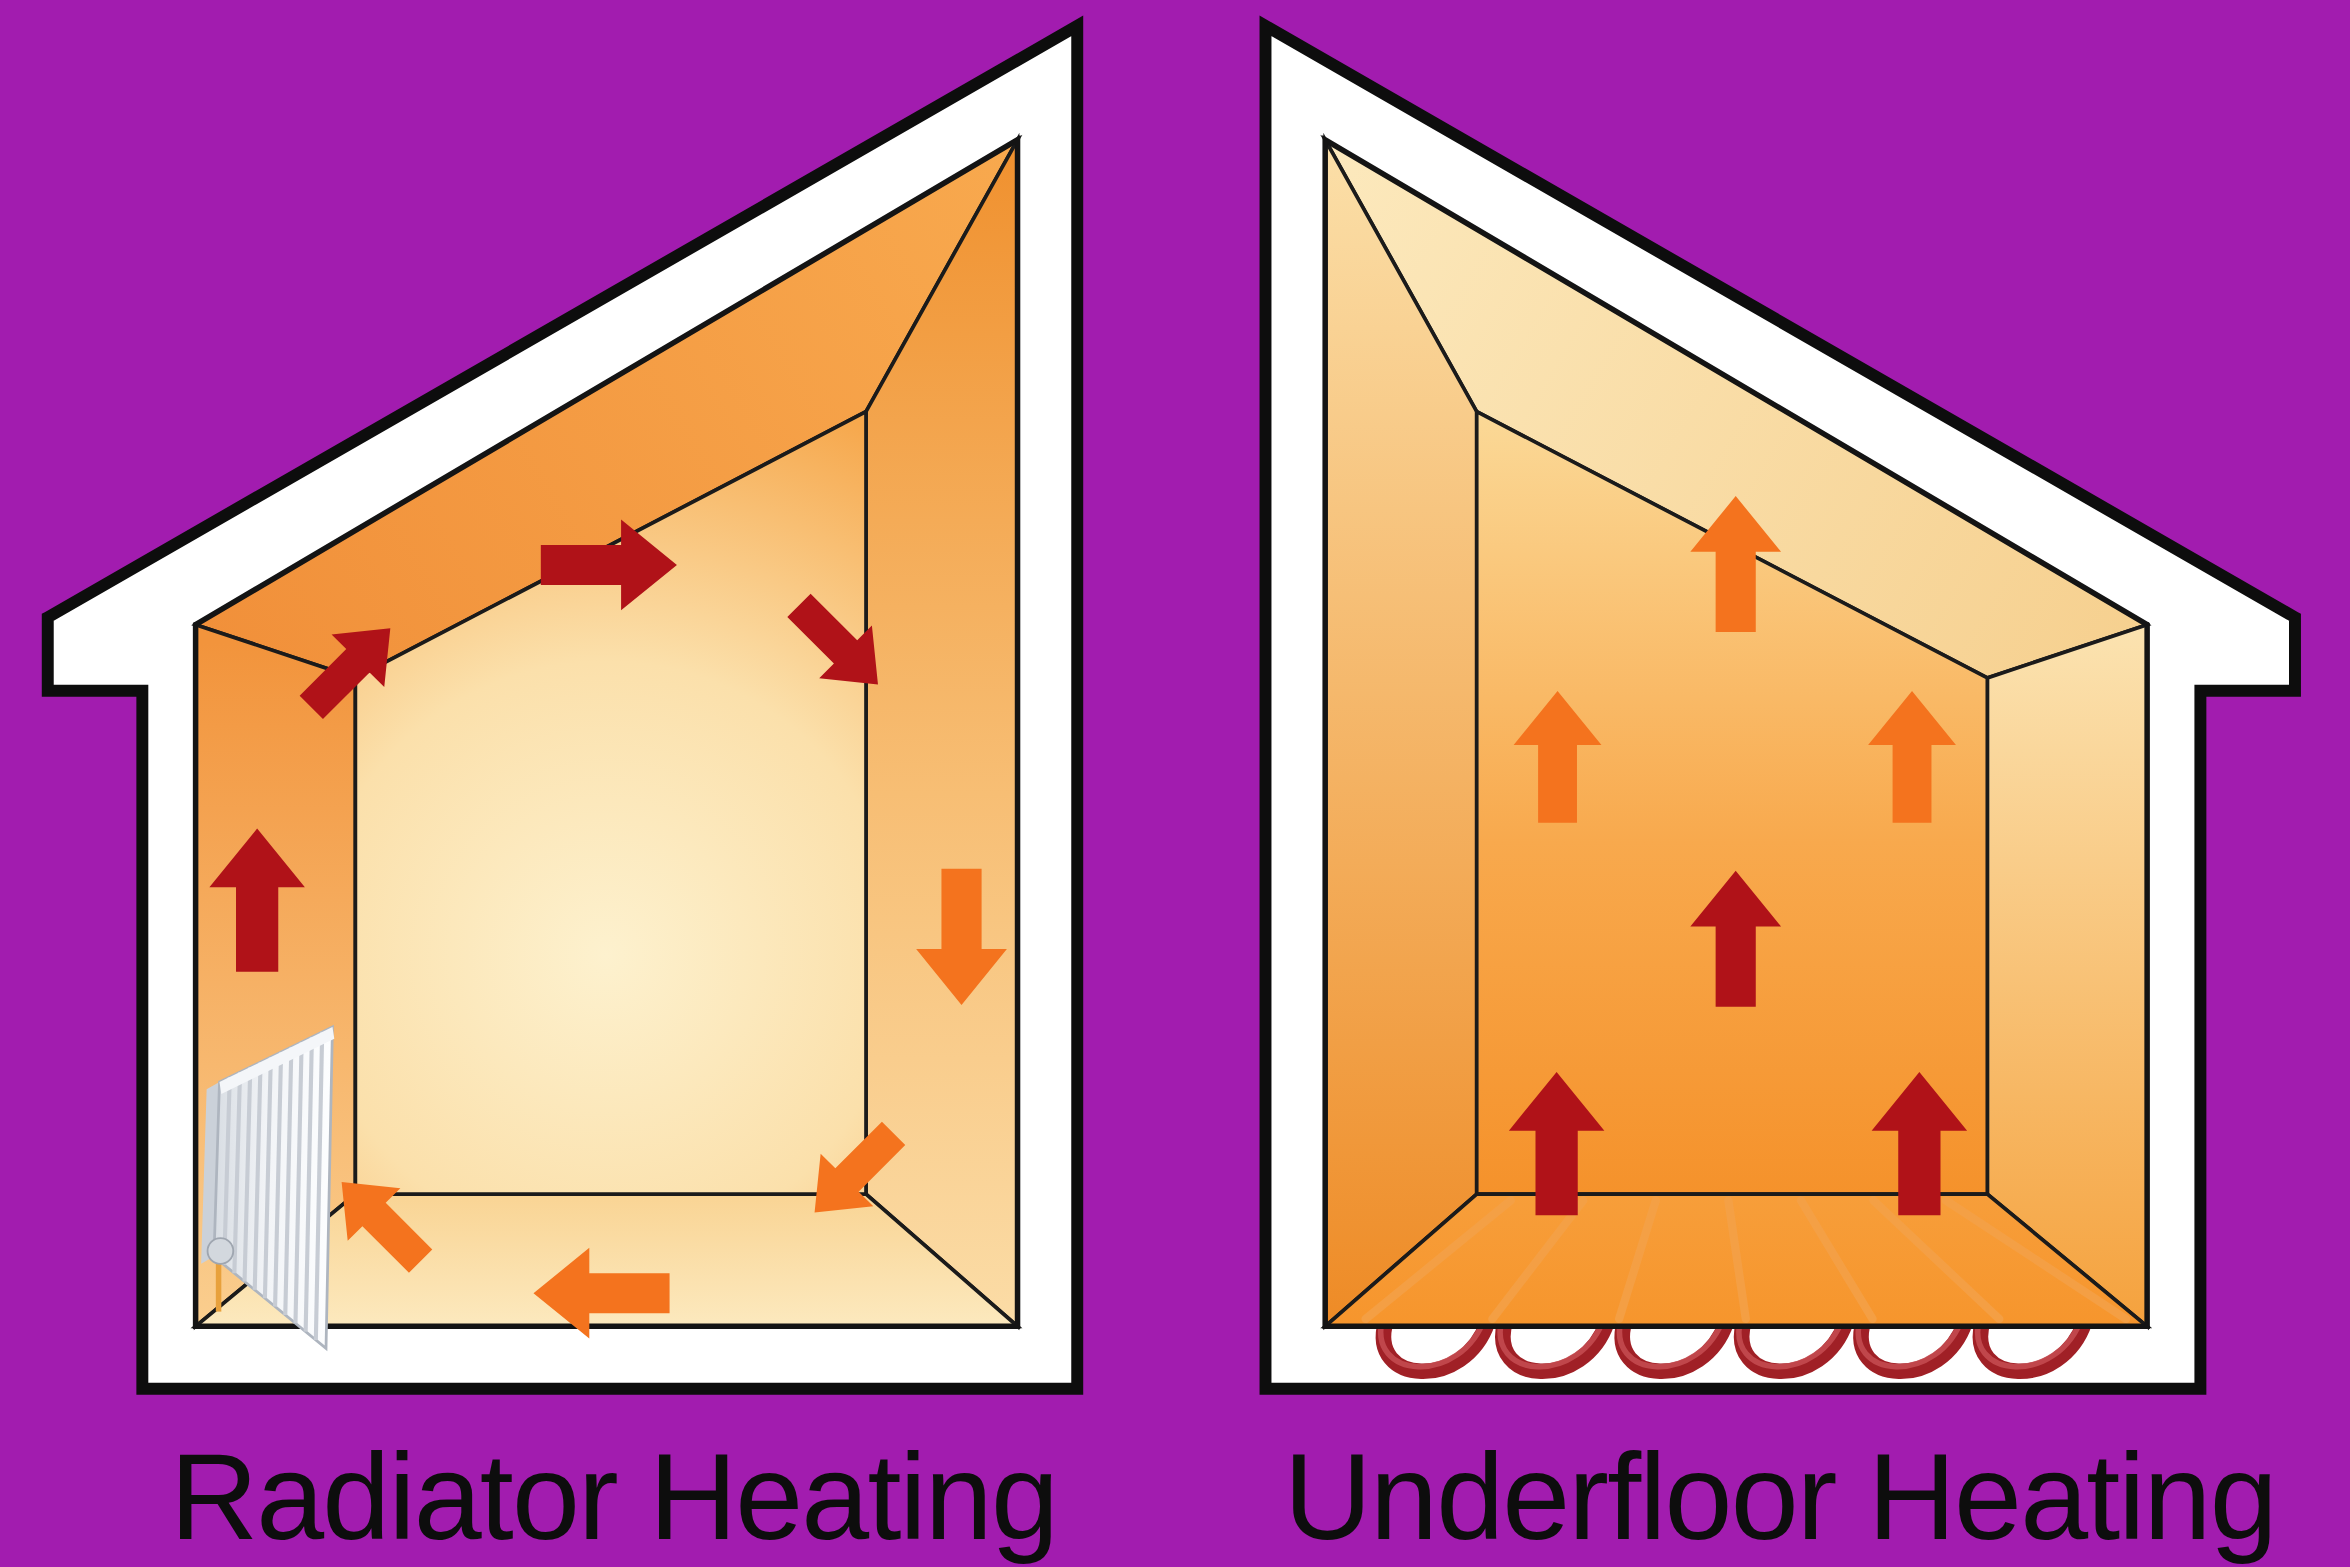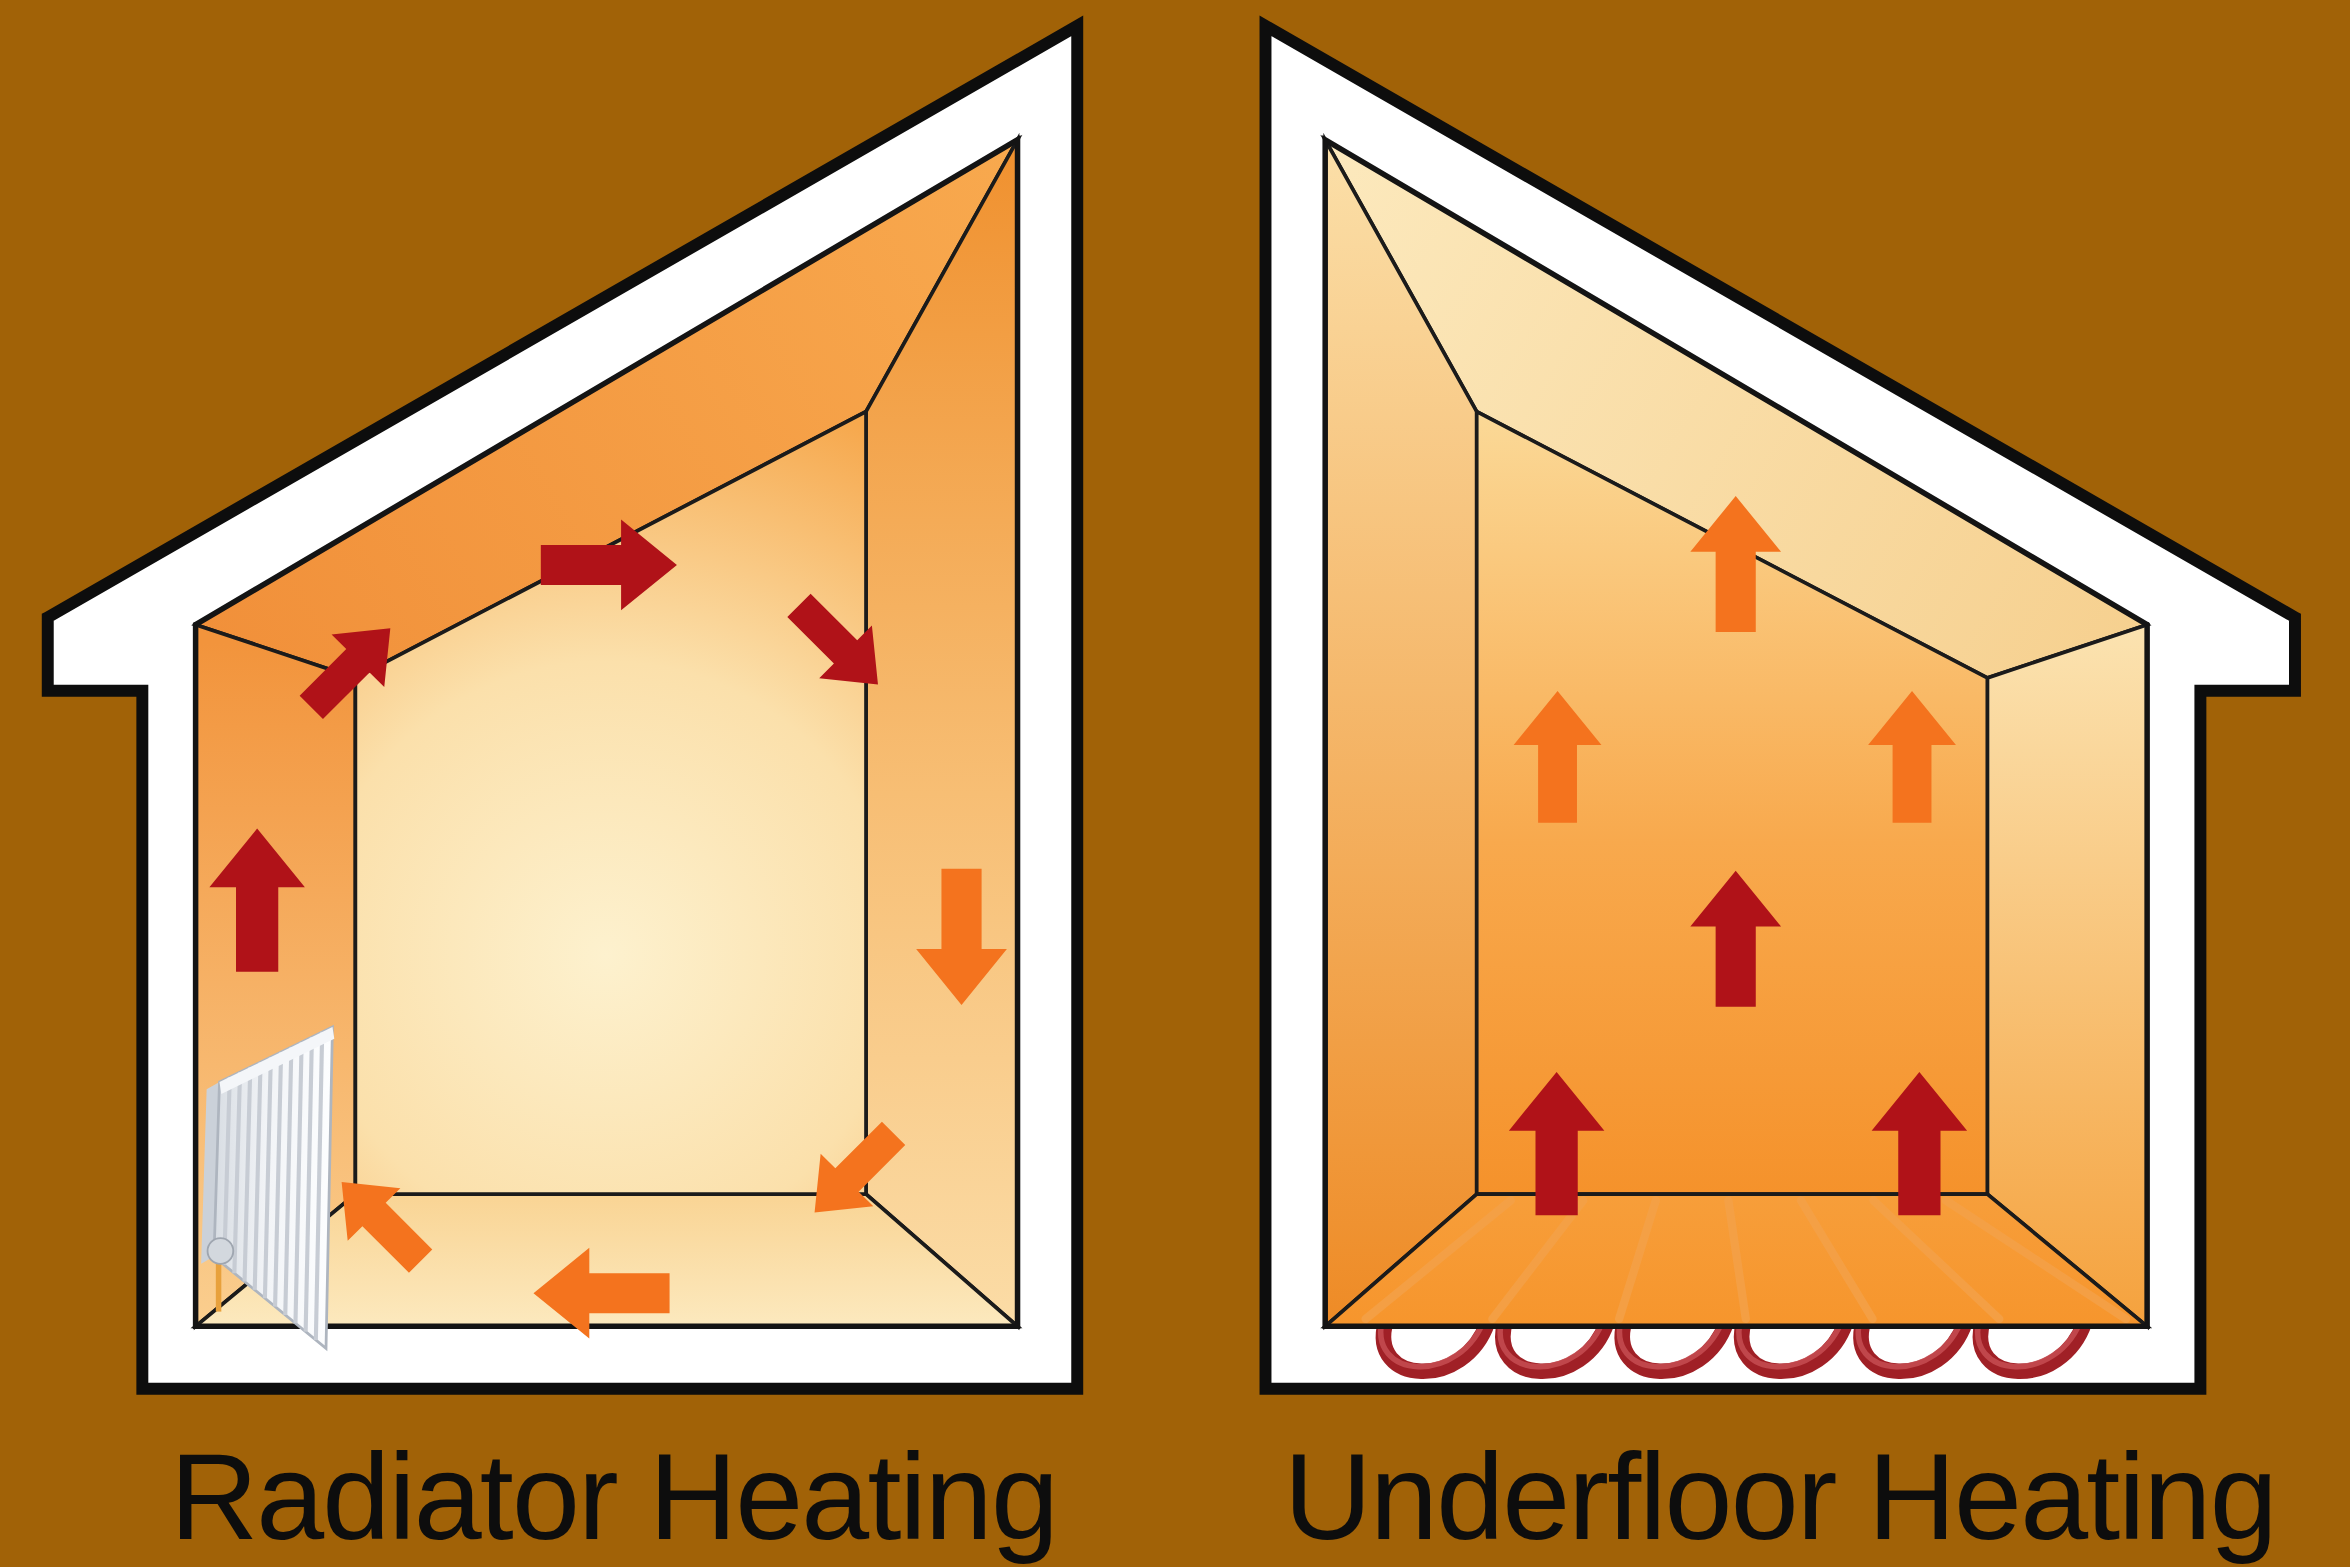--- a/index.html
+++ b/index.html
@@ -1,16 +1,16 @@
 <!DOCTYPE html>
 <html style="font-size:14.7px"><head>
 <meta charset="utf-8">
 <style>
   html,body{margin:0;padding:0;background:#ffffff;}
-  .stage{width:2351px;height:1568px;position:relative;background:#a16207;overflow:hidden;}
+  .stage{width:2351px;height:1568px;position:relative;background:#a21caf;overflow:hidden;}
   svg{display:block;}
   .caption{
     font-family:"Liberation Sans", sans-serif;
     font-size:133px;
     letter-spacing:-2px;
     fill:#0d0d0d;
   }
 </style>
 </head>
 <body>

